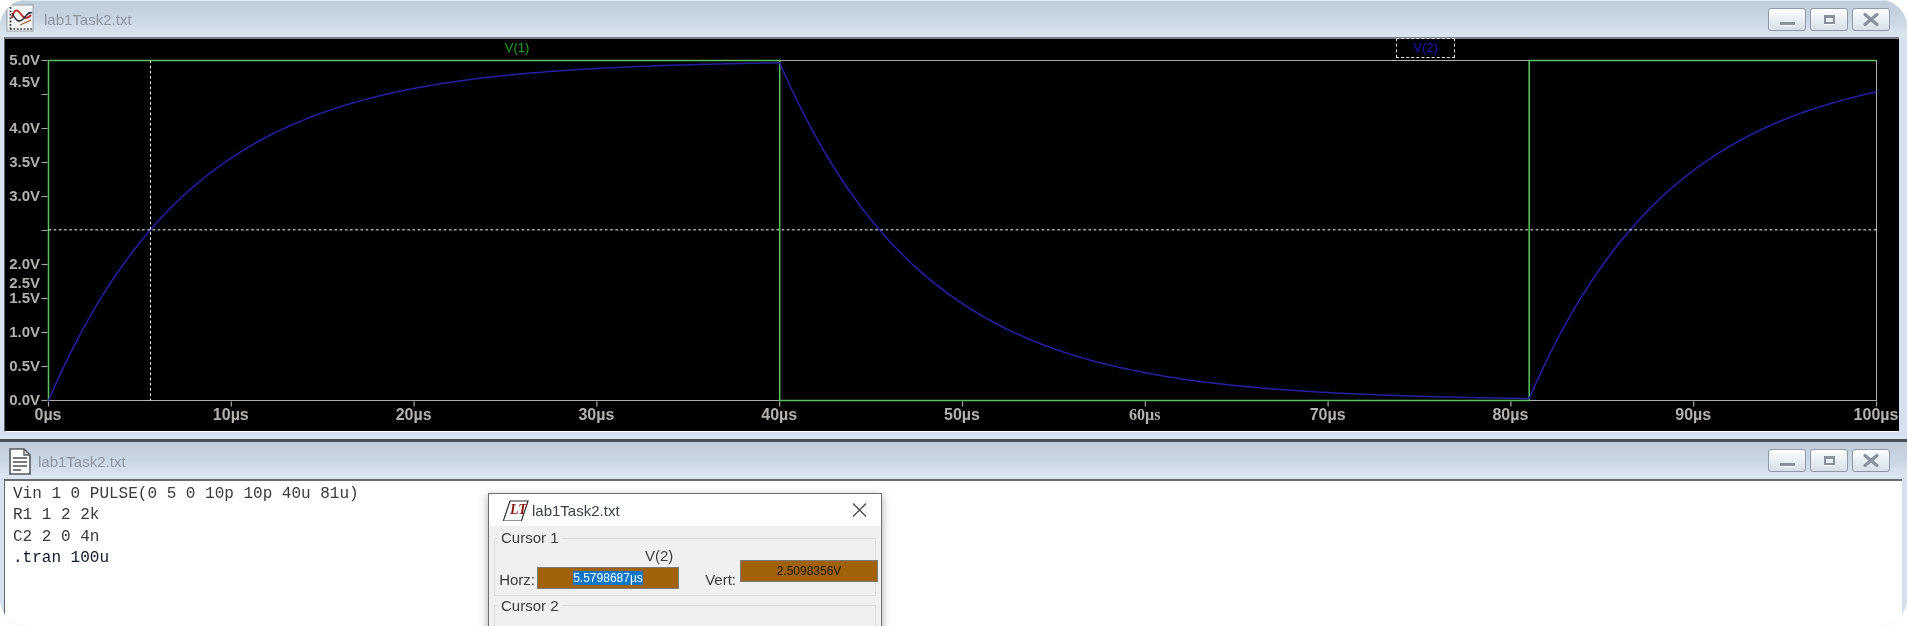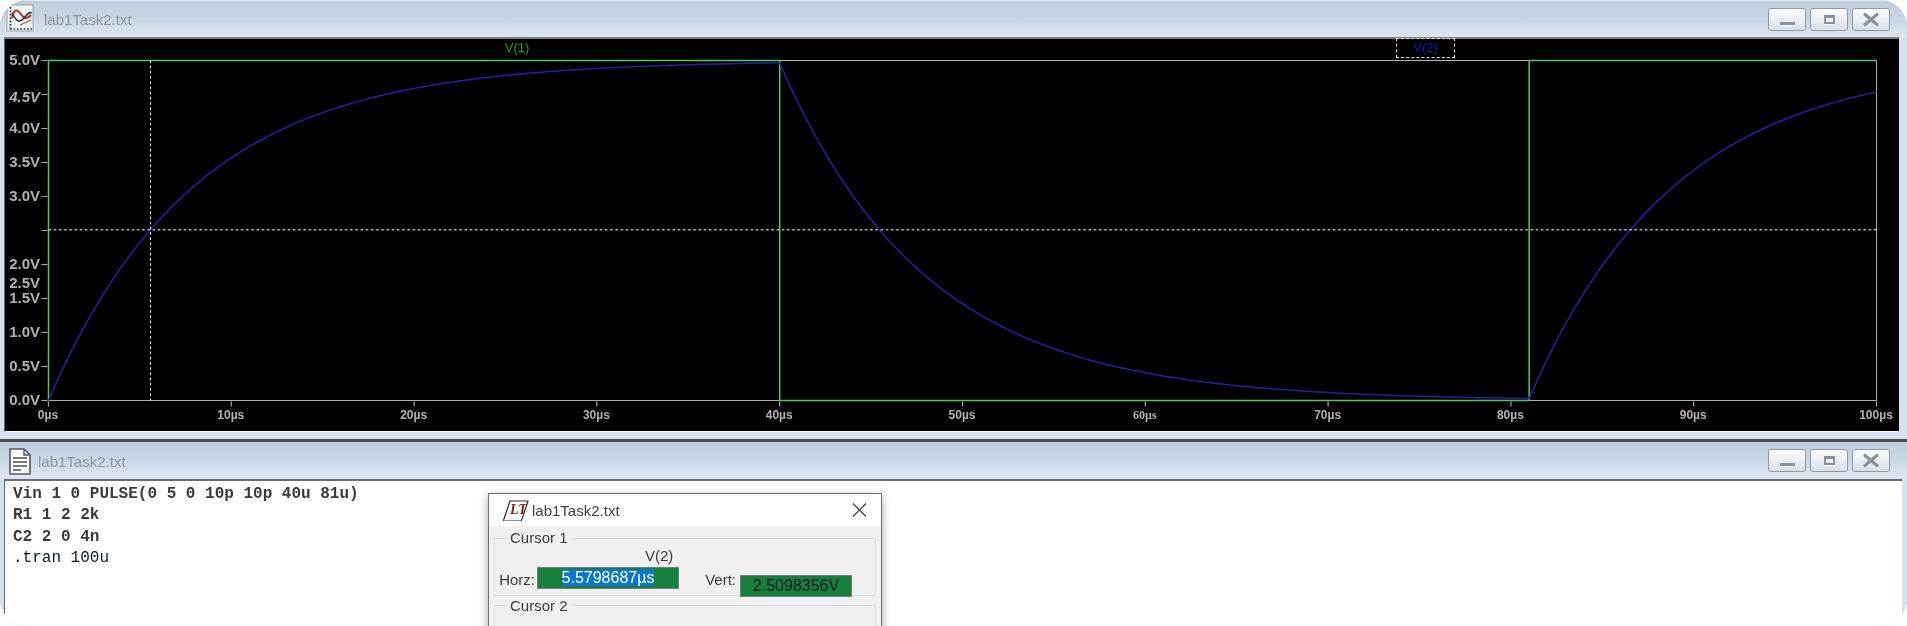--- a/index.html
+++ b/index.html
@@ -7,40 +7,40 @@
   .abs{position:absolute;}
   
   #win-top{left:0;top:0;width:1907px;height:439px;background:#d5e1ee;}
   #win-top .titlebar{left:0;top:0;width:1907px;height:37px;background:linear-gradient(180deg,#bfcddb 0%,#c6d4e1 45%,#dce6ef 100%);box-shadow:inset 0 1px 0 #dcebf8;}
   .win-title{font-size:15px;color:#8e959d;top:11px;white-space:nowrap;}
   .winbtn{width:38px;height:23px;border:1px solid #8f98a4;border-radius:3px;background:linear-gradient(180deg,#fdfeff 0%,#e7edf3 55%,#d8dfe7 100%);box-sizing:border-box;}
   .winbtn .bar{position:absolute;left:11px;top:13px;width:15px;height:3px;background:#8a919c;box-shadow:0 1px 0 #fcfdfe;}
   .winbtn .box{position:absolute;left:13px;top:6px;width:11px;height:9px;border:2px solid #8a919c;border-top-width:3px;box-sizing:border-box;box-shadow:0 1px 0 #fcfdfe;}
   #client-top{left:4px;top:37px;width:1895px;height:395px;background:#000;border-left:1px solid #63676d;border-top:2px solid #7a7e84;border-bottom:1px solid #fbfdff;box-sizing:border-box;}
   .ylab{left:0;width:40px;height:18px;line-height:18px;text-align:right;font-size:15px;font-weight:bold;color:#b5b1ae;}
-  .xlab{top:406px;height:18px;line-height:18px;font-size:12px;font-weight:bold;color:#b5b1ae;transform:translateX(-50%);white-space:nowrap;}
+  .xlab{top:406px;height:18px;line-height:18px;font-size:16px;font-weight:bold;color:#b5b1ae;transform:translateX(-50%);white-space:nowrap;}
   .tracelab{height:18px;line-height:18px;font-size:13px;font-weight:normal;white-space:nowrap;}
   #v2box{border:1px dashed #e3e3e3;text-align:center;}
   
   #win-bottom{left:0;top:439px;width:1907px;height:187px;background:#d5e1ee;border-top:3px solid #4a4e56;box-sizing:content-box;}
   #win-bottom .titlebar{left:0;top:0;width:1907px;height:36px;background:linear-gradient(180deg,#c2cbda 0%,#c9d7e4 50%,#dde7f2 100%);}
   #client-bottom{left:4px;top:37px;width:1898px;height:148px;background:#fff;border-left:1px solid #64686a;border-top:2px solid #6a6e73;box-sizing:border-box;}
   #netlist{left:13px;top:42px;font-family:"Liberation Mono",monospace;font-size:16px;line-height:21.4px;white-space:pre;}
   .nl-comment{color:#3f9e3f;}
-  .nl-normal{color:#3a3a3a;font-weight:bold;}
+  .nl-normal{color:#3a3a3a;}
   .nl-directive{color:#0f172a;}
   
   #dialog{left:488px;top:493px;width:394px;height:150px;background:#f0f0f0;border:1px solid #6e6e6e;box-sizing:border-box;box-shadow:0 3px 9px rgba(0,0,0,.35);}
   #dialog .dtitle{left:0;top:0;width:392px;height:32px;background:#ffffff;}
   #dlg-title-text{left:43px;top:8px;font-size:15px;color:#3c4047;}
   #dlg-close{left:358px;top:6px;width:24px;height:20px;text-align:center;font-size:16px;color:#444;line-height:20px;}
   .groupbox{left:5px;width:382px;border:1px solid #dcdcdc;box-sizing:border-box;}
-  .grouplab{font-size:15px;color:#3b3b3b;background:#f0f0f0;padding:0 3px;height:16px;line-height:16px;margin-left:9px;}
+  .grouplab{font-size:15px;color:#3b3b3b;background:#f0f0f0;padding:0 3px;height:16px;line-height:16px;}
   .dlg-label{font-size:15px;color:#3b3b3b;height:17px;line-height:17px;}
-  .dlg-field{height:22px;border:1px solid #7a7a7a;background:#15803d;box-sizing:border-box;text-align:center;font-size:16px;line-height:20px;color:#1a1a1a;white-space:nowrap;}
+  .dlg-field{height:22px;border:1px solid #7a7a7a;background:#a16207;box-sizing:border-box;text-align:center;font-size:12px;line-height:20px;color:#1a1a1a;white-space:nowrap;}
   .sel{background:#0b76c8;color:#fff;}
 </style>
 </head>
 <body>
 
 <div id="page">
 
   <div id="win-top" class="abs">
     <div class="titlebar abs"></div>
     <svg class="abs" style="left:6px;top:4px" width="28" height="28" viewBox="0 0 28 28">
@@ -90,21 +90,21 @@
         <line x1="1505.9" y1="362.5" x2="1505.9" y2="367.5" stroke="#a8a8a8" stroke-width="1.2"></line>
         <line x1="1688.7" y1="362.5" x2="1688.7" y2="367.5" stroke="#a8a8a8" stroke-width="1.2"></line>
         <line x1="1871.5" y1="362.5" x2="1871.5" y2="367.5" stroke="#a8a8a8" stroke-width="1.2"></line>
         <path d="M43.5,361.5 L43.5,21.5 L774.7,21.5 L774.7,361.5 L1524.18,361.5 L1524.18,21.5 L1871.5,21.5" fill="none" stroke="#5cc261" stroke-width="1.5"></path>
         <path d="M43.50,361.50 L47.16,353.11 L50.81,344.92 L54.47,336.93 L58.12,329.14 L61.78,321.55 L65.44,314.14 L69.09,306.92 L72.75,299.87 L76.40,293.00 L80.06,286.29 L83.72,279.75 L87.37,273.38 L91.03,267.16 L94.68,261.09 L98.34,255.18 L102.00,249.41 L105.65,243.78 L109.31,238.29 L112.96,232.94 L116.62,227.72 L120.28,222.63 L123.93,217.66 L127.59,212.82 L131.24,208.10 L134.90,203.49 L138.56,199.00 L142.21,194.61 L145.87,190.34 L149.52,186.17 L153.18,182.10 L156.84,178.14 L160.49,174.27 L164.15,170.50 L167.80,166.82 L171.46,163.23 L175.12,159.73 L178.77,156.32 L182.43,152.99 L186.08,149.75 L189.74,146.58 L193.40,143.49 L197.05,140.48 L200.71,137.54 L204.36,134.68 L208.02,131.88 L211.68,129.16 L215.33,126.50 L218.99,123.91 L222.64,121.38 L226.30,118.91 L229.96,116.51 L233.61,114.16 L237.27,111.87 L240.92,109.64 L244.58,107.47 L248.24,105.34 L251.89,103.27 L255.55,101.25 L259.20,99.28 L262.86,97.36 L266.52,95.49 L270.17,93.66 L273.83,91.88 L277.48,90.14 L281.14,88.45 L284.80,86.80 L288.45,85.18 L292.11,83.61 L295.76,82.08 L299.42,80.58 L303.08,79.12 L306.73,77.70 L310.39,76.31 L314.04,74.96 L317.70,73.64 L321.36,72.35 L325.01,71.10 L328.67,69.87 L332.32,68.68 L335.98,67.51 L339.64,66.38 L343.29,65.27 L346.95,64.19 L350.60,63.14 L354.26,62.11 L357.92,61.10 L361.57,60.13 L365.23,59.17 L368.88,58.24 L372.54,57.34 L376.20,56.45 L379.85,55.59 L383.51,54.75 L387.16,53.93 L390.82,53.12 L394.48,52.34 L398.13,51.58 L401.79,50.84 L405.44,50.12 L409.10,49.41 L412.76,48.72 L416.41,48.05 L420.07,47.39 L423.72,46.75 L427.38,46.13 L431.04,45.52 L434.69,44.93 L438.35,44.35 L442.00,43.79 L445.66,43.24 L449.32,42.70 L452.97,42.18 L456.63,41.66 L460.28,41.17 L463.94,40.68 L467.60,40.21 L471.25,39.75 L474.91,39.30 L478.56,38.86 L482.22,38.43 L485.88,38.01 L489.53,37.60 L493.19,37.20 L496.84,36.82 L500.50,36.44 L504.16,36.07 L507.81,35.71 L511.47,35.36 L515.12,35.02 L518.78,34.68 L522.44,34.36 L526.09,34.04 L529.75,33.73 L533.40,33.43 L537.06,33.13 L540.72,32.85 L544.37,32.57 L548.03,32.29 L551.68,32.03 L555.34,31.77 L559.00,31.51 L562.65,31.27 L566.31,31.03 L569.96,30.79 L573.62,30.56 L577.28,30.34 L580.93,30.12 L584.59,29.91 L588.24,29.70 L591.90,29.50 L595.56,29.30 L599.21,29.11 L602.87,28.92 L606.52,28.74 L610.18,28.56 L613.84,28.38 L617.49,28.21 L621.15,28.05 L624.80,27.88 L628.46,27.73 L632.12,27.57 L635.77,27.42 L639.43,27.28 L643.08,27.13 L646.74,27.00 L650.40,26.86 L654.05,26.73 L657.71,26.60 L661.36,26.47 L665.02,26.35 L668.68,26.23 L672.33,26.11 L675.99,26.00 L679.64,25.89 L683.30,25.78 L686.96,25.67 L690.61,25.57 L694.27,25.47 L697.92,25.37 L701.58,25.28 L705.24,25.18 L708.89,25.09 L712.55,25.00 L716.20,24.92 L719.86,24.83 L723.52,24.75 L727.17,24.67 L730.83,24.59 L734.48,24.52 L738.14,24.44 L741.80,24.37 L745.45,24.30 L749.11,24.23 L752.76,24.16 L756.42,24.10 L760.08,24.03 L763.73,23.97 L767.39,23.91 L771.04,23.85 L774.70,23.79 L778.36,32.13 L782.01,40.26 L785.67,48.19 L789.32,55.93 L792.98,63.47 L796.64,70.83 L800.29,78.01 L803.95,85.01 L807.60,91.83 L811.26,98.49 L814.92,104.99 L818.57,111.32 L822.23,117.50 L825.88,123.52 L829.54,129.40 L833.20,135.13 L836.85,140.72 L840.51,146.17 L844.16,151.48 L847.82,156.67 L851.48,161.73 L855.13,166.66 L858.79,171.47 L862.44,176.16 L866.10,180.74 L869.76,185.20 L873.41,189.55 L877.07,193.80 L880.72,197.94 L884.38,201.98 L888.04,205.92 L891.69,209.76 L895.35,213.50 L899.00,217.16 L902.66,220.72 L906.32,224.20 L909.97,227.59 L913.63,230.89 L917.28,234.12 L920.94,237.26 L924.60,240.33 L928.25,243.32 L931.91,246.24 L935.56,249.09 L939.22,251.86 L942.88,254.57 L946.53,257.21 L950.19,259.78 L953.84,262.30 L957.50,264.74 L961.16,267.13 L964.81,269.46 L968.47,271.74 L972.12,273.95 L975.78,276.11 L979.44,278.22 L983.09,280.28 L986.75,282.28 L990.40,284.24 L994.06,286.15 L997.72,288.01 L1001.37,289.82 L1005.03,291.59 L1008.68,293.32 L1012.34,295.00 L1016.00,296.64 L1019.65,298.24 L1023.31,299.81 L1026.96,301.33 L1030.62,302.81 L1034.28,304.26 L1037.93,305.68 L1041.59,307.06 L1045.24,308.40 L1048.90,309.71 L1052.56,310.99 L1056.21,312.24 L1059.87,313.45 L1063.52,314.64 L1067.18,315.80 L1070.84,316.92 L1074.49,318.03 L1078.15,319.10 L1081.80,320.15 L1085.46,321.17 L1089.12,322.16 L1092.77,323.13 L1096.43,324.08 L1100.08,325.00 L1103.74,325.91 L1107.40,326.78 L1111.05,327.64 L1114.71,328.48 L1118.36,329.29 L1122.02,330.09 L1125.68,330.86 L1129.33,331.62 L1132.99,332.36 L1136.64,333.08 L1140.30,333.78 L1143.96,334.46 L1147.61,335.13 L1151.27,335.78 L1154.92,336.42 L1158.58,337.04 L1162.24,337.64 L1165.89,338.23 L1169.55,338.80 L1173.20,339.36 L1176.86,339.91 L1180.52,340.44 L1184.17,340.96 L1187.83,341.47 L1191.48,341.97 L1195.14,342.45 L1198.80,342.92 L1202.45,343.38 L1206.11,343.82 L1209.76,344.26 L1213.42,344.69 L1217.08,345.10 L1220.73,345.51 L1224.39,345.90 L1228.04,346.29 L1231.70,346.66 L1235.36,347.03 L1239.01,347.39 L1242.67,347.73 L1246.32,348.07 L1249.98,348.41 L1253.64,348.73 L1257.29,349.04 L1260.95,349.35 L1264.60,349.65 L1268.26,349.94 L1271.92,350.23 L1275.57,350.51 L1279.23,350.78 L1282.88,351.04 L1286.54,351.30 L1290.20,351.55 L1293.85,351.80 L1297.51,352.04 L1301.16,352.27 L1304.82,352.50 L1308.48,352.72 L1312.13,352.94 L1315.79,353.15 L1319.44,353.36 L1323.10,353.56 L1326.76,353.75 L1330.41,353.95 L1334.07,354.13 L1337.72,354.31 L1341.38,354.49 L1345.04,354.66 L1348.69,354.83 L1352.35,355.00 L1356.00,355.16 L1359.66,355.31 L1363.32,355.47 L1366.97,355.62 L1370.63,355.76 L1374.28,355.90 L1377.94,356.04 L1381.60,356.18 L1385.25,356.31 L1388.91,356.44 L1392.56,356.56 L1396.22,356.68 L1399.88,356.80 L1403.53,356.92 L1407.19,357.03 L1410.84,357.14 L1414.50,357.25 L1418.16,357.35 L1421.81,357.46 L1425.47,357.56 L1429.12,357.65 L1432.78,357.75 L1436.44,357.84 L1440.09,357.93 L1443.75,358.02 L1447.40,358.11 L1451.06,358.19 L1454.72,358.27 L1458.37,358.35 L1462.03,358.43 L1465.68,358.50 L1469.34,358.58 L1473.00,358.65 L1476.65,358.72 L1480.31,358.79 L1483.96,358.86 L1487.62,358.92 L1491.28,358.99 L1494.93,359.05 L1498.59,359.11 L1502.24,359.17 L1505.90,359.22 L1509.56,359.28 L1513.21,359.34 L1516.87,359.39 L1520.52,359.44 L1524.18,359.49 L1527.84,351.15 L1531.49,343.01 L1535.15,335.07 L1538.80,327.33 L1542.46,319.78 L1546.12,312.41 L1549.77,305.23 L1553.43,298.22 L1557.08,291.39 L1560.74,284.73 L1564.40,278.23 L1568.05,271.89 L1571.71,265.71 L1575.36,259.68 L1579.02,253.80 L1582.68,248.06 L1586.33,242.47 L1589.99,237.01 L1593.64,231.69 L1597.30,226.50 L1600.96,221.44 L1604.61,216.50 L1608.27,211.69 L1611.92,206.99 L1615.58,202.41 L1619.24,197.95 L1622.89,193.59 L1626.55,189.34 L1630.20,185.20 L1633.86,181.16 L1637.52,177.21 L1641.17,173.37 L1644.83,169.62 L1648.48,165.96 L1652.14,162.40 L1655.80,158.92 L1659.45,155.52 L1663.11,152.22 L1666.76,148.99 L1670.42,145.84 L1674.08,142.77 L1677.73,139.78 L1681.39,136.86 L1685.04,134.01 L1688.70,131.23 L1692.36,128.52 L1696.01,125.88 L1699.67,123.30 L1703.32,120.79 L1706.98,118.34 L1710.64,115.95 L1714.29,113.61 L1717.95,111.34 L1721.60,109.12 L1725.26,106.96 L1728.92,104.85 L1732.57,102.79 L1736.23,100.78 L1739.88,98.83 L1743.54,96.92 L1747.20,95.05 L1750.85,93.24 L1754.51,91.47 L1758.16,89.74 L1761.82,88.05 L1765.48,86.41 L1769.13,84.81 L1772.79,83.25 L1776.44,81.72 L1780.10,80.23 L1783.76,78.78 L1787.41,77.37 L1791.07,75.99 L1794.72,74.64 L1798.38,73.33 L1802.04,72.05 L1805.69,70.80 L1809.35,69.59 L1813.00,68.40 L1816.66,67.24 L1820.32,66.11 L1823.97,65.01 L1827.63,63.94 L1831.28,62.89 L1834.94,61.87 L1838.60,60.87 L1842.25,59.90 L1845.91,58.95 L1849.56,58.03 L1853.22,57.12 L1856.88,56.24 L1860.53,55.39 L1864.19,54.55 L1867.84,53.73 L1871.50,52.94" fill="none" stroke="#2420a6" stroke-width="1.5"></path>
         <line x1="145.499999836" y1="21.5" x2="145.499999836" y2="361.5" stroke="#ffffff" stroke-width="1" stroke-dasharray="2.6 2.6"></line>
         <line x1="43.5" y1="190.83117919999998" x2="1871.5" y2="190.83117919999998" stroke="#ffffff" stroke-width="1" stroke-dasharray="2.6 2.6"></line>
       </svg>
     <div id="ylabs">
         <div class="ylab abs" style="top: 51px;">5.0V</div>
-        <div class="ylab abs" style="top: 88px; font-style: italic;">4.5V</div>
+        <div class="ylab abs" style="top: 73px;">4.5V</div>
         <div class="ylab abs" style="top: 119px;">4.0V</div>
         <div class="ylab abs" style="top: 153px;">3.5V</div>
         <div class="ylab abs" style="top: 187px;">3.0V</div>
         <div class="ylab abs" style="top: 238px; margin-top: 36px;">2.5V</div>
         <div class="ylab abs" style="top: 255px;">2.0V</div>
         <div class="ylab abs" style="top: 289px;">1.5V</div>
         <div class="ylab abs" style="top: 323px;">1.0V</div>
         <div class="ylab abs" style="top: 357px;">0.5V</div>
         <div class="ylab abs" style="top: 391px;">0.0V</div>
       </div>
@@ -166,19 +166,19 @@
           <path d="M6,3.5 L19,16.5 M19,3.5 L6,16.5" stroke="#4d4d4d" stroke-width="1.4"></path>
         </svg></div>
 
     <div class="groupbox abs" style="top:44px;height:58px;"></div>
     <div class="grouplab abs" style="left:9px;top:36px;">Cursor 1</div>
     <div class="dlg-label abs" style="left:156px;top:53px;width:80px;">V(2)</div>
 
     <div class="dlg-label abs" style="right:346px;top:77px;">Horz:</div>
     <div class="dlg-field abs" style="left:48px;top:73px;width:142px;"><span class="sel">5.5798687µs</span></div>
     <div class="dlg-label abs" style="right:145px;top:77px;">Vert:</div>
-    <div class="dlg-field abs" style="left:251px;top:81px;width:112px;"><span>2.5098356V</span></div>
+    <div class="dlg-field abs" style="left:251px;top:66px;width:138px;"><span>2.5098356V</span></div>
 
     <div class="groupbox abs" style="top:111px;height:60px;"></div>
     <div class="grouplab abs" style="left:9px;top:104px;">Cursor 2</div>
   </div>
 
 </div>
 
 </body></html>

